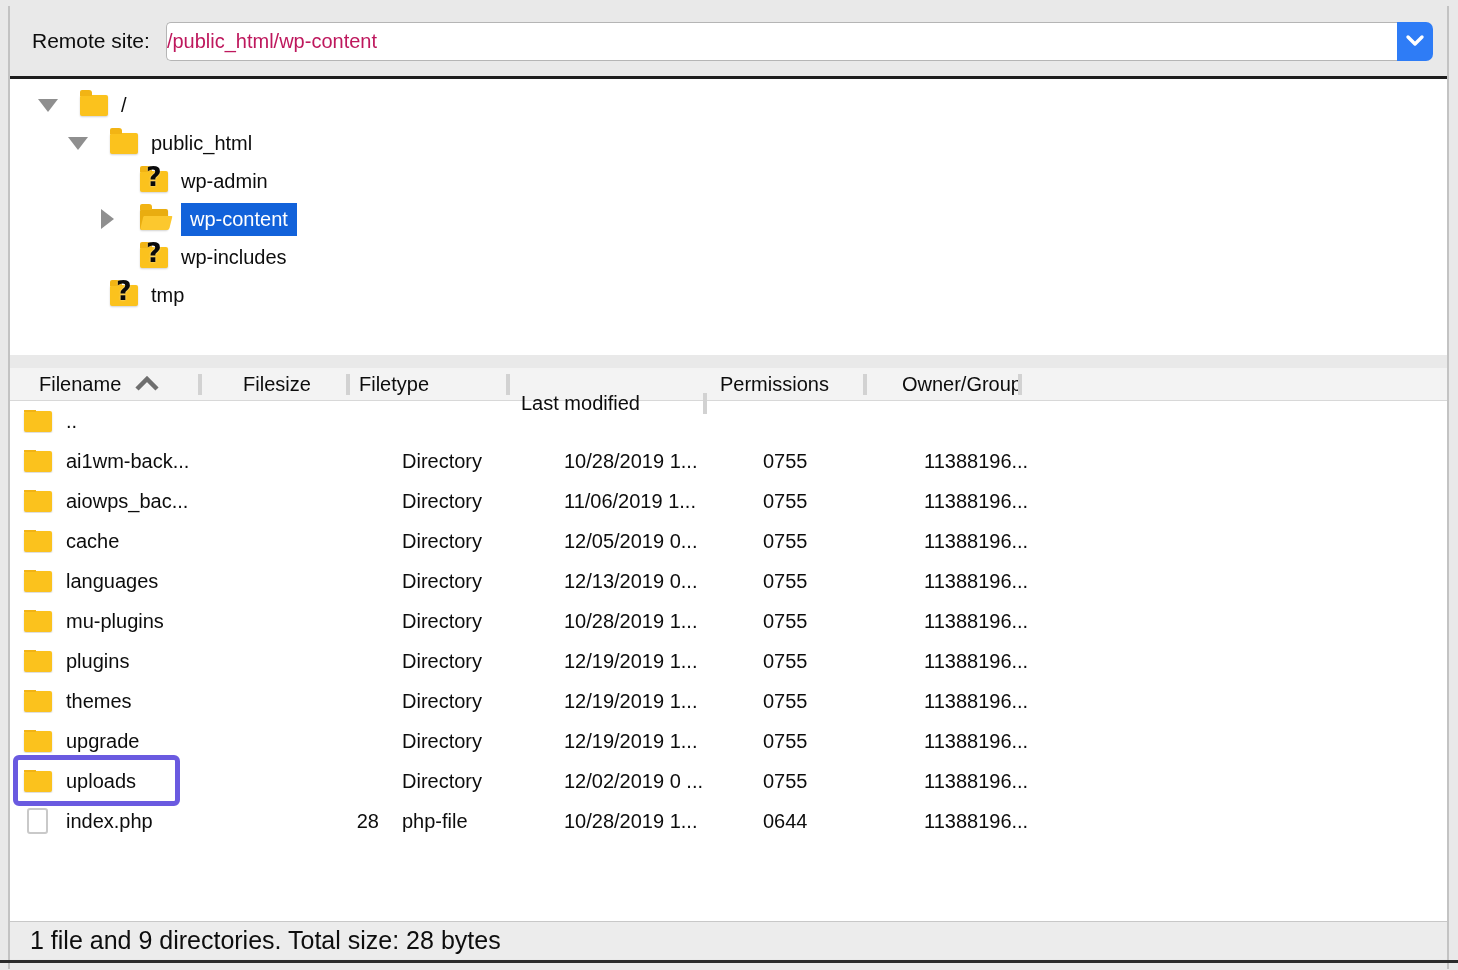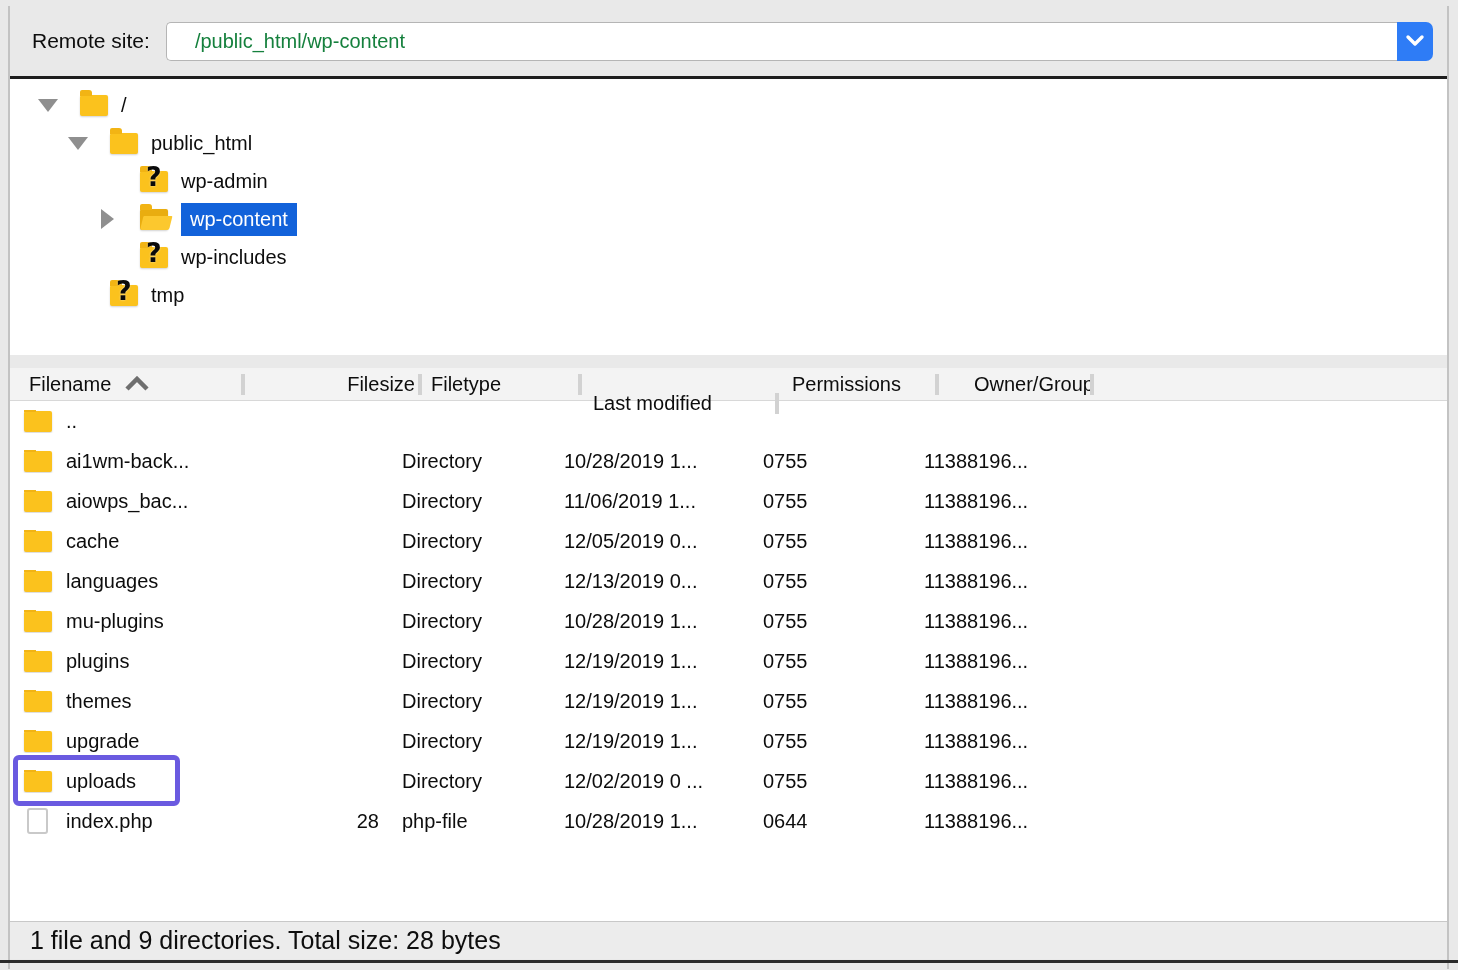--- a/index.html
+++ b/index.html
@@ -9,21 +9,21 @@
   .frame { position:absolute; left:8px; top:6px; width:1441px; height:963px;
            border-left:2px solid #c3c3c3; border-right:2px solid #c3c3c3; }
 
   
   .toolbar { height:73px; background:#e9e9e9; border-bottom:3px solid #1e1e1e;
              display:flex; align-items:center; padding:0 14px 0 22px; }
   .toolbar .lbl { font-size:21px; margin-right:16px; white-space:nowrap; }
   .pathbox { flex:1; display:flex; height:39px; }
   .pathbox input { flex:1; height:100%; border:1px solid #b5b5b5; border-right:none;
                    border-radius:5px 0 0 5px; background:#fff; font:20px "Liberation Sans",sans-serif;
-                   padding:0 28px; color:#15803d; outline:none; }
+                   padding:0 0; color:#be185d; outline:none; }
   .dd-btn { width:36px; height:100%; border:none; border-radius:0 7px 7px 0;
             background:#2e7cf6; display:flex; align-items:center; justify-content:center; cursor:pointer; }
 
   
   .tree { height:276px; background:#fff; padding-top:7px; overflow:hidden; }
   .ti { height:38px; display:flex; align-items:center; }
   .ti.lv0 { padding-left:28px; } .ti.lv1 { padding-left:58px; } .ti.lv2 { padding-left:88px; }
   .exp { width:42px; display:flex; align-items:center; }
   .tri-down { width:0; height:0; border-left:10px solid transparent; border-right:10px solid transparent;
               border-top:13px solid #8f8f8f; }
@@ -47,22 +47,22 @@
   .icn-file { width:21px; height:26px; background:#fff; border:2px solid #c9c9c9; border-radius:3px;
               flex:none; margin:0 4px 0 3px; }
 
   
   .gap { height:13px; background:#e9e9e9; }
   .listpanel { height:591px; background:#fff; display:flex; flex-direction:column; }
   .lhead { height:33px; background:#f3f3f3; border-bottom:1px solid #d8d8d8; display:flex;
            align-items:center; font-size:20px; flex:none; }
   .hc { height:100%; display:flex; align-items:center; position:relative; padding-left:9px; }
   .hc::after { content:""; position:absolute; right:0; top:6px; width:4px; height:21px; background:#d2d2d2; }
-  .hc.c-name { width:235px; padding-left:19px; }
-  .hc.c-size { width:177px; justify-content:flex-end; padding-right:7px; }
+  .hc.c-name { width:192px; padding-left:29px; }
+  .hc.c-size { width:148px; justify-content:center; padding-right:7px; }
   .hc.c-type { width:160px; } .hc.c-mod { width:197px; padding-left:11px;margin-top:38px; }
   .hc.c-perm { width:160px; padding-left:13px; } .hc.c-owner { width:155px; padding-left:14px;justify-content:flex-end; }
   .sort-ic { margin-left:13px; }
 
   .lbody { flex:1; overflow:hidden; }
   .frow { height:40px; display:flex; align-items:center; font-size:20px; position:relative; }
   .cell { white-space:nowrap; overflow:hidden; }
   .cell.c-name { width:235px; display:flex; align-items:center; padding-left:14px; }
   .cell.c-name .ftext { margin-left:14px; }
   .cell.c-size { width:148px; text-align:right; padding-right:14px; }

